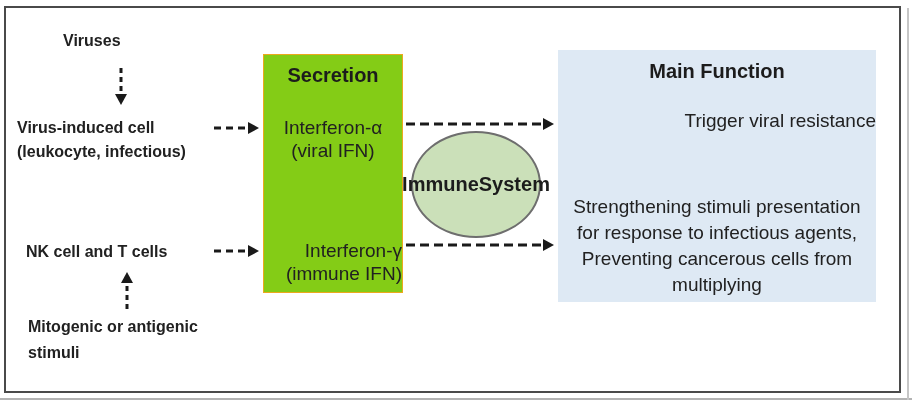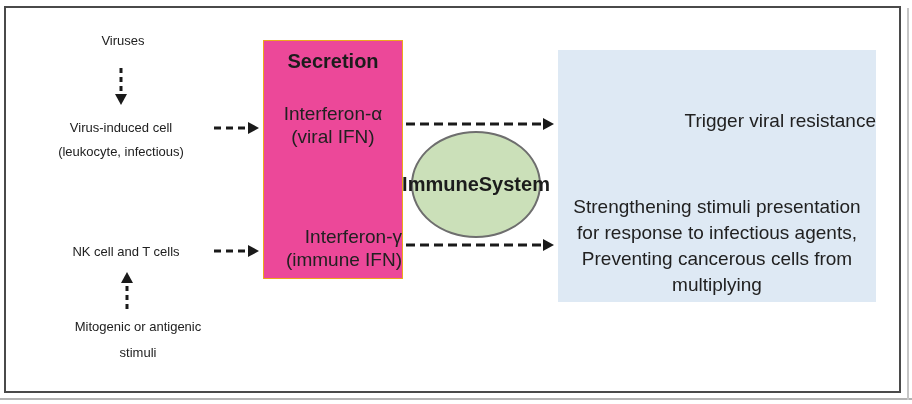--- a/index.html
+++ b/index.html
@@ -7,31 +7,31 @@
     position:relative; width:912px; height:404px; background:#ffffff;
     font-family:"Liberation Sans", sans-serif; color:#212121; overflow:hidden;
   }
   .frame {
     position:absolute; left:4px; top:6px; width:893px; height:383px;
     border:2px solid #4a4a4a; background:transparent;
   }
   .edge-bottom { position:absolute; left:0; top:398px; width:912px; height:2px; background:#b3b3b3; }
   .edge-right  { position:absolute; left:907px; top:8px; width:2px; height:392px; background:#c6c6c6; }
 
-  .label { position:absolute; text-align:center; font-size:13px; line-height:24px; white-space:nowrap; }
+  .label { position:absolute; text-align:left; font-size:16px; line-height:24px; white-space:nowrap;font-weight:bold; }
   .label.multi { white-space:normal; }
 
   .viruses      { left:63px;  top:29px;  width:120px; }
   .virus-cell   { left:17px;  top:116px; width:208px; line-height:24px; }
   .nk-cells     { left:26px;  top:240px; width:200px; }
   .stimuli      { left:28px;  top:314px; width:220px; line-height:26px; }
 
   .secretion-box {
-    position:absolute; left:263px; top:40px; width:140px; height:239px;
-    background:#ec4899; border:1px solid #eca81d; box-sizing:border-box;
+    position:absolute; left:263px; top:54px; width:140px; height:239px;
+    background:#84cc16; border:1px solid #eca81d; box-sizing:border-box;
   }
   .secretion-title { position:absolute; left:0; top:7px; width:100%; text-align:center;
     font-weight:bold; font-size:20px; line-height:26px; color:#1c1c1c; }
   .ifn-alpha { position:absolute; left:0; top:61px;  width:100%; text-align:center; font-size:19px; line-height:23px; }
   .ifn-gamma { position:absolute; left:0; top:184px; width:100%; text-align:right; font-size:19px; line-height:23px; }
 
   .immune-ellipse {
     position:absolute; left:411px; top:131px; width:130px; height:107px;
     background:#CBE0B9; border:2px solid #6e6e6e; border-radius:50%;
     display:flex; flex-direction:row; align-items:center; justify-content:center;
@@ -83,20 +83,21 @@
       <div>(immune IFN)</div>
     </div>
   </div>
 
   <div class="immune-ellipse">
     <div class="line">Immune</div>
     <div class="line">System</div>
   </div>
 
   <div class="main-box">
+    <div class="main-title">Main Function</div>
     <div class="main-fn1">Trigger viral resistance</div>
     <div class="main-fn2">
       <div>Strengthening stimuli presentation</div>
       <div>for response to infectious agents,</div>
       <div>Preventing cancerous cells from</div>
       <div>multiplying</div>
     </div>
   </div>
 
   <svg class="arrows" viewBox="0 0 912 404" xmlns="http://www.w3.org/2000/svg">

